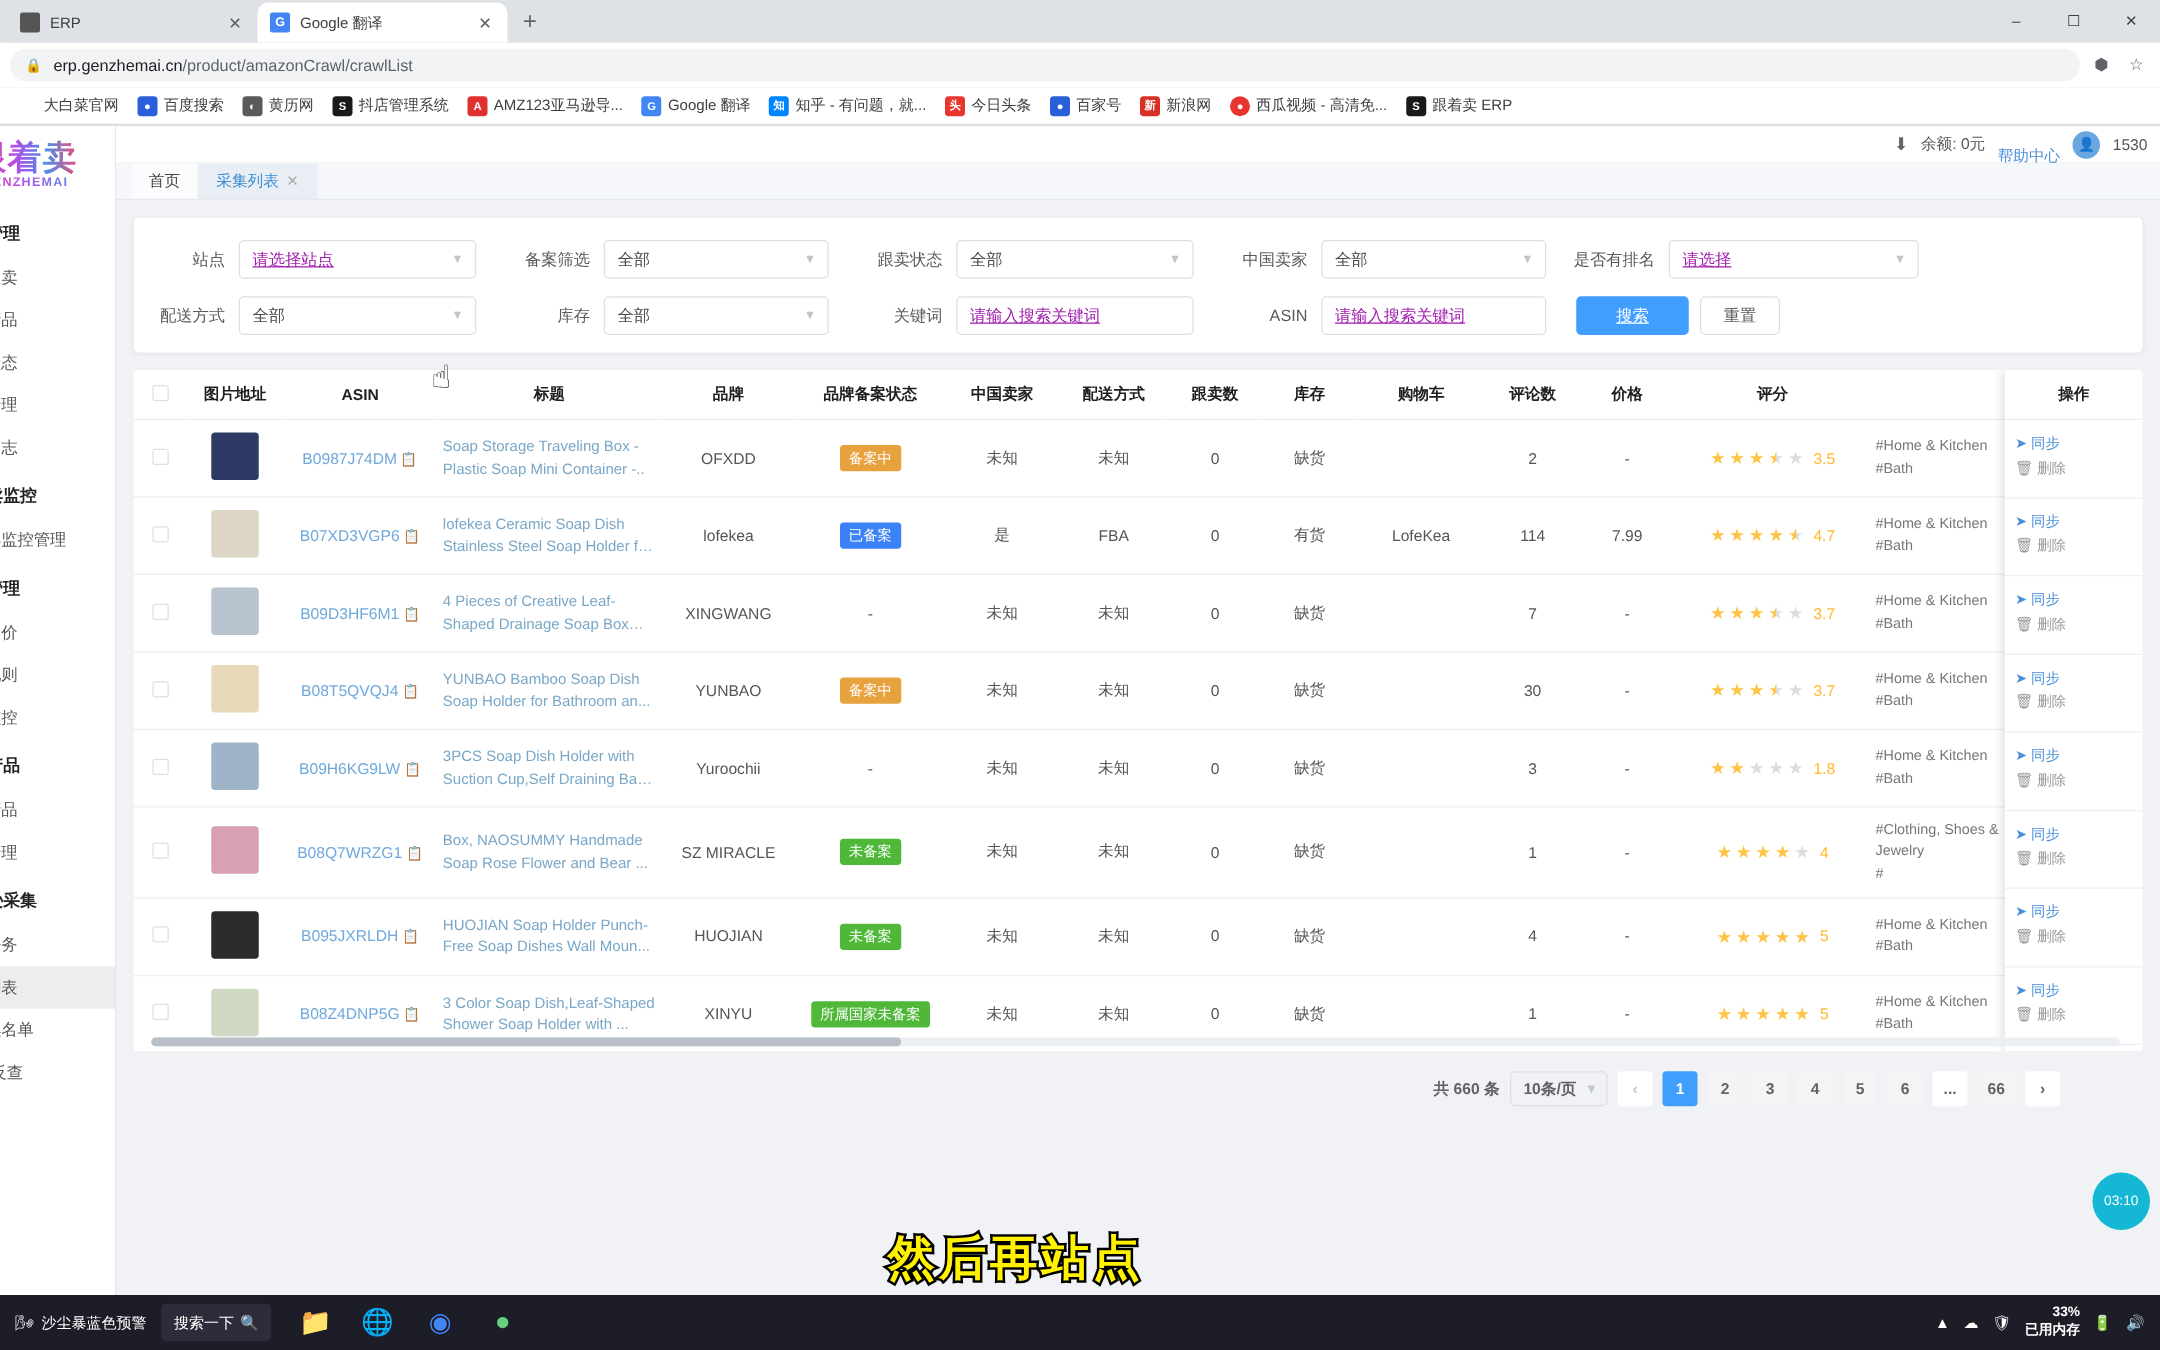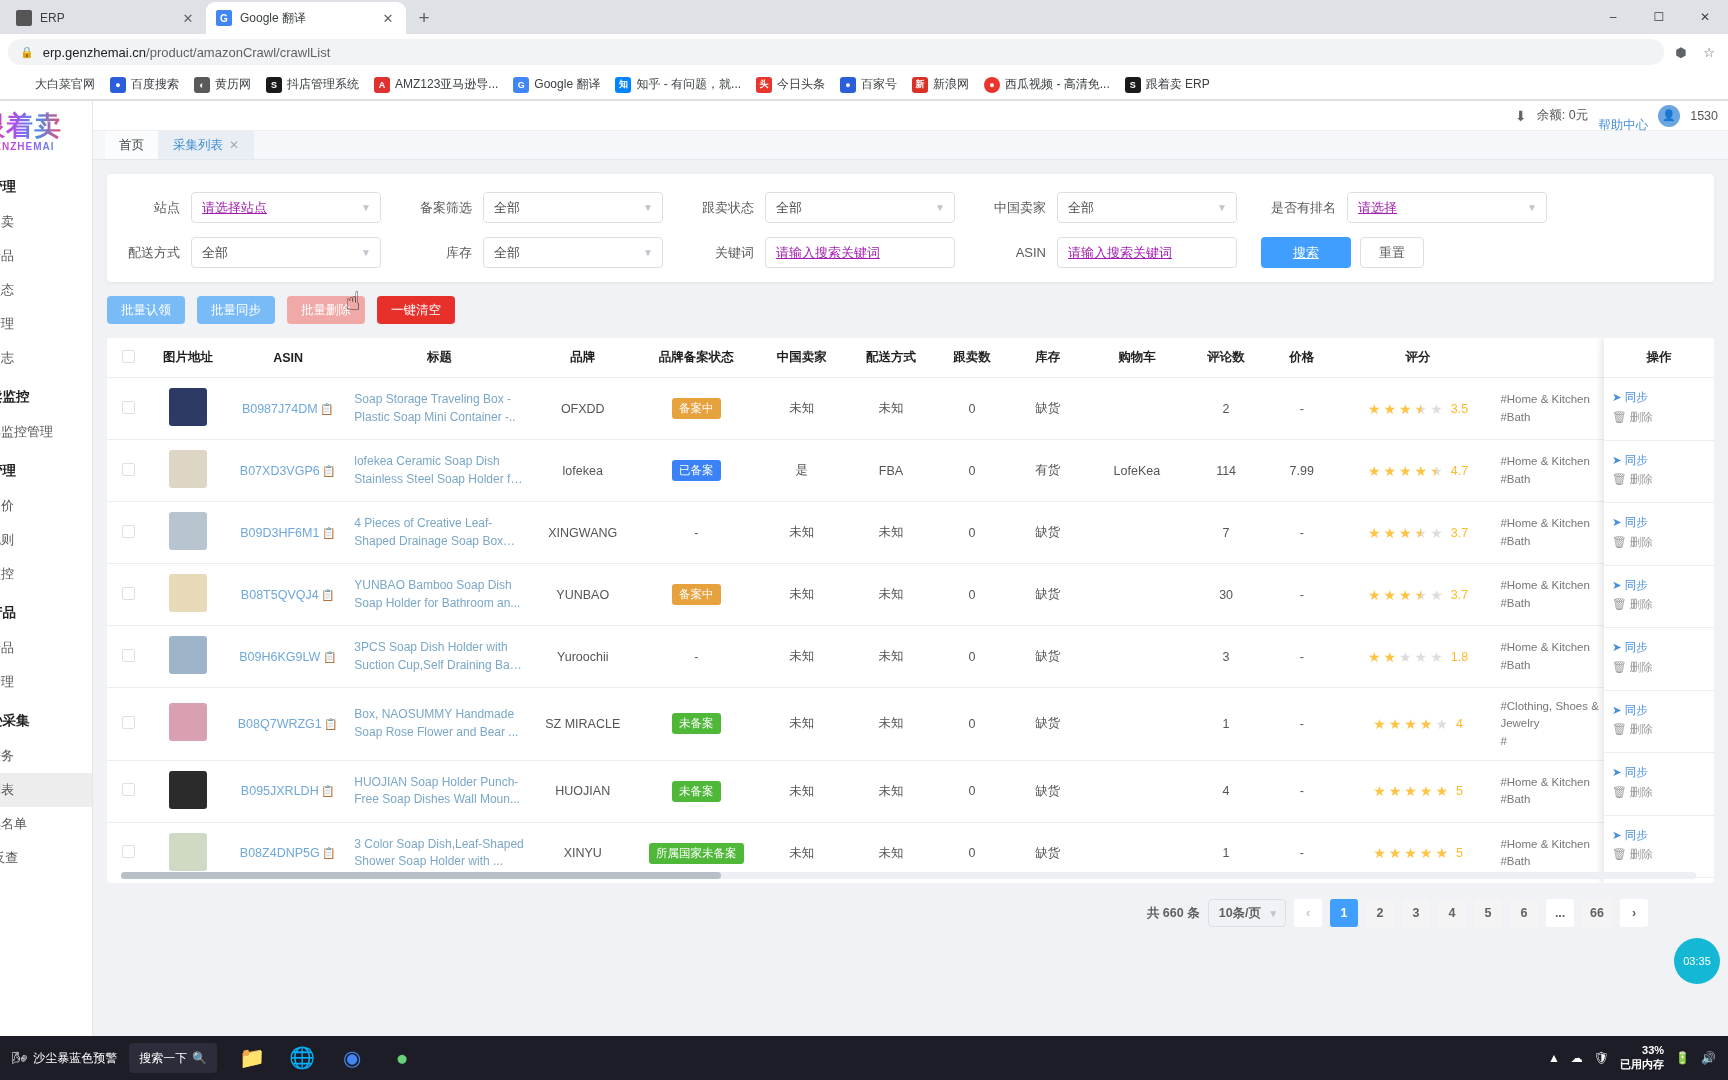--- a/index.html
+++ b/index.html
@@ -356,21 +356,21 @@
               <span class="caret">▼</span>
             </div>
           </div>
           <div class="fld" style="margin-left:24px">
             <span class="flabel" style="width:78px">中国卖家</span>
             <div class="sel" style="width:180px">
               <span>全部</span>
               <span class="caret">▼</span>
             </div>
           </div>
-          <div class="fld" style="margin-left:28px">
+          <div class="fld" style="margin-left:16px">
             <span class="flabel" style="width:82px">是否有排名</span>
             <div class="sel" style="width:200px">
               <span class="ph">请选择</span>
               <span class="caret">▼</span>
             </div>
           </div>
         </div>
 
         <div class="frow">
           <div class="fld">
@@ -399,26 +399,20 @@
               <span class="ph">请输入搜索关键词</span>
             </div>
           </div>
           <div class="fld" style="margin-left:24px">
             <div class="btn-search">搜索</div>
             <div class="btn-reset">重置</div>
           </div>
         </div>
       </div>
 
-      <div class="actbar">
-        <div class="abtn" style="background:#79bbf7">批量认领</div>
-        <div class="abtn" style="background:#79bbf7">批量同步</div>
-        <div class="abtn" style="background:#f0a9a7">批量删除</div>
-        <div class="abtn" style="background:#e8302a">一键清空</div>
-      </div>
 
       <div class="tablewrap">
         <table>
           <colgroup>
             <col style="width:40px">
               <col style="width:70px">
               <col style="width:115px">
             <col style="width:165px">
               <col style="width:100px">
               <col style="width:110px">
@@ -739,21 +733,22 @@
         <div class="pgbox">5</div>
         <div class="pgbox">6</div>
         <div class="pgbox" style="background:#fff">...</div>
         <div class="pgbox">66</div>
         <div class="pgbox" style="background:#fff;color:#606266">›</div>
       </div>
 
     </div>
 
     <div class="cursor-ov">☝</div>
-    <div class="rec-badge">03:35</div>
+    <div class="subtitle-ov">然后再站点</div>
+    <div class="rec-badge">03:10</div>
   </div>
 
   <div class="taskbar">
     <div class="tb-weather">
       <span>🌬</span>
       <span>沙尘暴蓝色预警</span>
     </div>
     <div class="tb-search">
       <span>搜索一下</span>
       <span>🔍</span>

